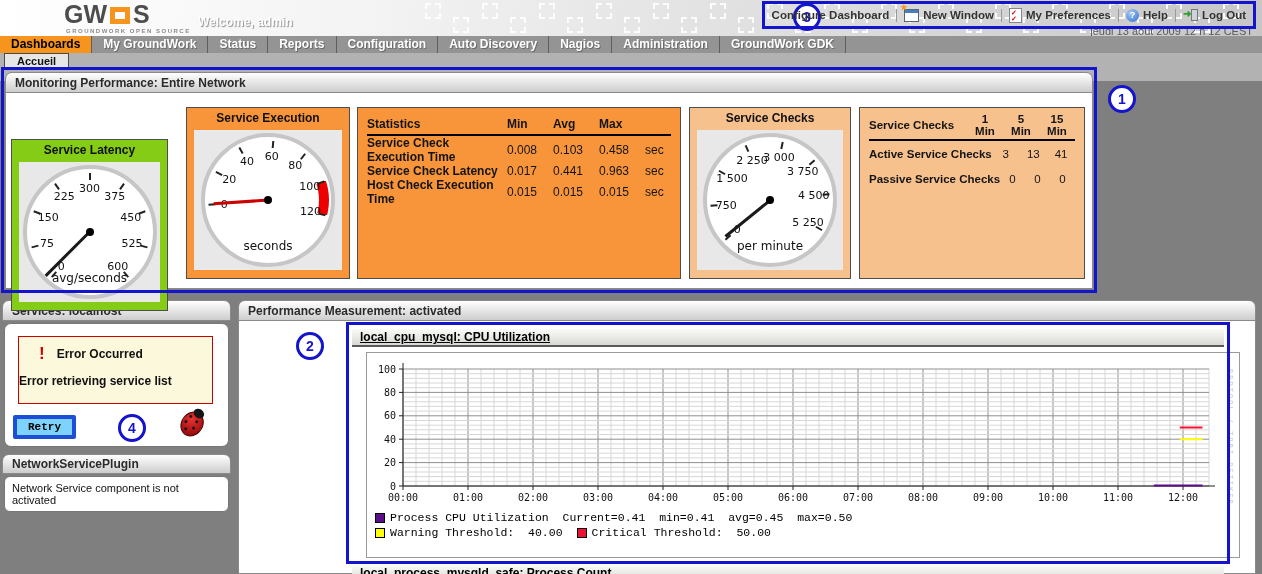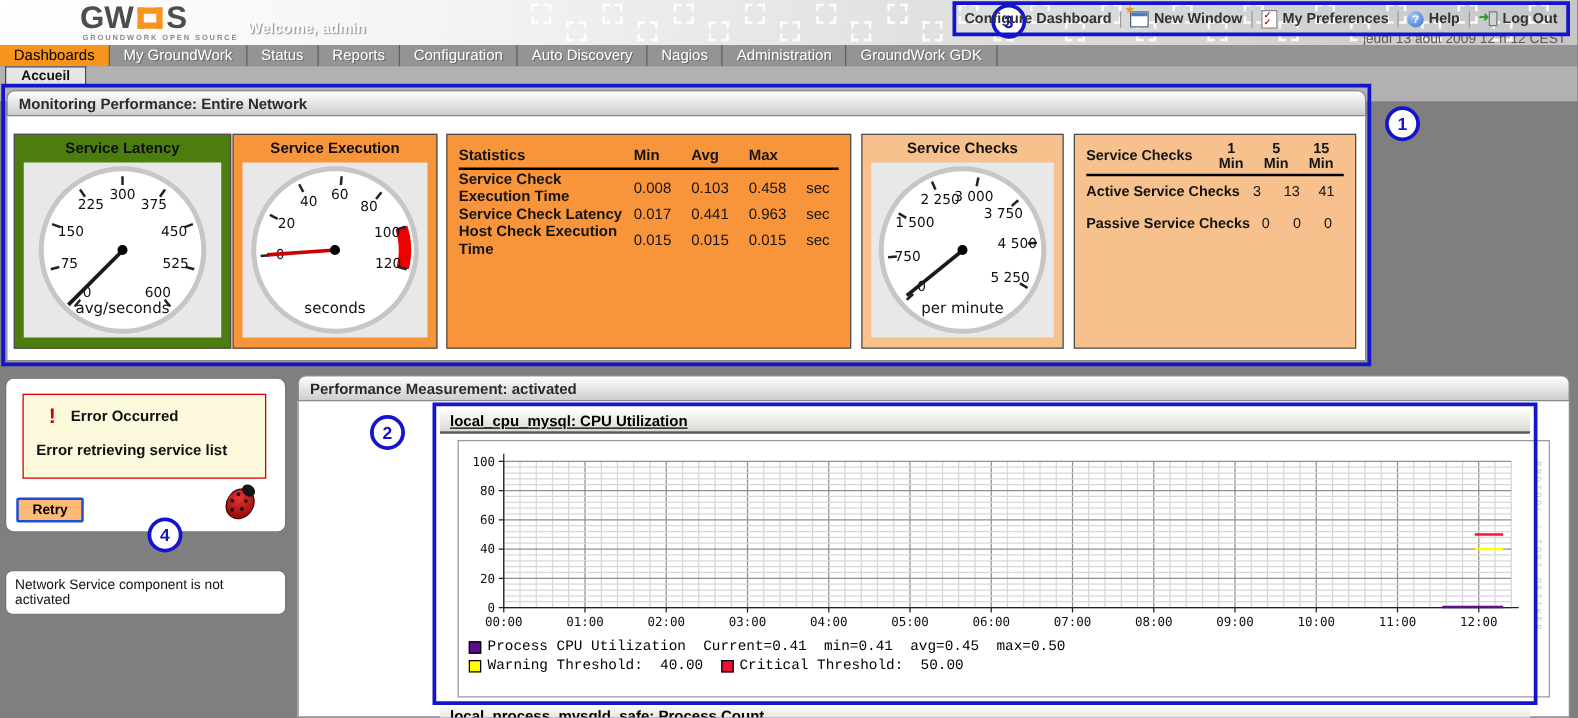--- a/index.html
+++ b/index.html
@@ -27,21 +27,21 @@
   .ic-pref{width:11px;height:13px;background:#fff;border:1px solid #888;position:relative;font-size:0;}
   .ic-pref::before{content:"✓";position:absolute;left:1px;top:0;color:#c00;font-size:7px;line-height:7px;}
   .ic-pref::after{content:"✓";position:absolute;left:1px;top:6px;color:#c00;font-size:7px;line-height:7px;}
   .ic-help{width:13px;height:13px;border-radius:50%;background:radial-gradient(circle at 35% 30%,#a6c9f2,#2f6fd0);
            color:#fff;font-size:9px;font-weight:bold;text-align:center;line-height:13px;}
   .ic-out{position:relative;width:15px;height:12px;}
   .ic-out::before{content:"";position:absolute;right:0;top:0;width:7px;height:12px;background:#ccd3db;border:1px solid #777;box-sizing:border-box;}
   .ic-out::after{content:"➜";position:absolute;left:0;top:-1px;color:#2da12d;font-size:10px;}
   
   .nav{position:absolute;top:36px;left:0;width:1262px;height:17px;background:#949494;display:flex;}
-  .nav-item{padding:0 11px;line-height:17px;font-size:12px;font-weight:normal;color:#fff;
+  .nav-item{padding:0 11px;line-height:17px;font-size:12px;font-weight:bold;color:#fff;
             text-shadow:1px 1px 0 #6b6b6b;border-right:1px solid #5f5f5f;cursor:pointer;white-space:nowrap;}
   .nav-item.active{background:#F7941D;color:#000;text-shadow:none;}
   .tabrow{position:absolute;top:53px;left:0;width:1262px;height:28px;background:#b2b2b2;}
   .tab{position:absolute;left:4px;top:0;padding:0 12px;background:#e6e6e6;border:1px solid #4a4a4a;border-bottom:none;
        font-size:11px;font-weight:bold;line-height:14px;color:#111;}
   
   .anno-box{position:absolute;border:3px solid #1414cc;z-index:20;box-sizing:border-box;pointer-events:none;}
   .anno-num{position:absolute;z-index:21;width:22px;height:22px;border:3px solid #1414cc;border-radius:50%;
             background:#fff;color:#1414cc;font-weight:bold;font-size:14px;text-align:center;line-height:22px;}
   
@@ -82,23 +82,23 @@
   .crow{display:flex;height:25px;align-items:center;}
   .crow .lbl{flex:1;font-weight:bold;white-space:nowrap;}
   .crow .v{width:36px;text-align:center;}
   
   #services{position:absolute;left:2px;top:300px;width:229px;}
   #services .portlet-body{height:129px;border:none;background:transparent;}
   .svc-inner{position:absolute;left:2px;top:2px;right:2px;height:122px;border:1px solid #777;border-radius:7px;background:#fff;}
   .errbox{position:absolute;left:13px;top:12px;right:15px;height:66px;background:#FCF8DC;border:1px solid #cc0000;}
   .err-line1{margin:10px 0 0 20px;font-size:12px;font-weight:bold;color:#111;display:flex;gap:12px;align-items:center;}
   .bang{color:#d40000;font-size:17px;font-weight:bold;line-height:12px;}
-  .err-line2{margin:13px 0 0 10px;font-weight:bold;font-size:12px;color:#111;}
-  .retry{position:absolute;left:8px;bottom:7px;background:#fdba74;border:2px solid #1d4ed8;border-radius:2px;
-         font-weight:bold;font-size:11px;padding:2px 11px;color:#000;cursor:pointer;}
+  .err-line2{margin:13px 0 0 0;font-weight:bold;font-size:12px;color:#111;}
+  .retry{position:absolute;left:8px;bottom:7px;background:#7dd3fc;border:4px solid #1d4ed8;border-radius:2px;
+         font-weight:bold;font-size:11px;padding:2px 11px;color:#000;cursor:pointer;font-family:Liberation Mono, monospace;}
   .bug{position:absolute;left:172px;top:80px;width:32px;height:34px;transform:rotate(35deg);}
   .bug .bbody{position:absolute;left:6px;top:7px;width:20px;height:24px;background:radial-gradient(circle at 35% 35%,#e63333,#9d0a0a 75%);
               border-radius:50%;border:1px solid #400;}
   .bug .bhead{position:absolute;left:11px;top:3px;width:11px;height:9px;background:#151515;border-radius:50%;}
   .bug .bline{position:absolute;left:16px;top:10px;width:1px;height:20px;background:#3d0000;}
   .bug .bdots{position:absolute;left:10px;top:13px;width:3px;height:3px;background:#151515;border-radius:50%;
               box-shadow:8px 1px 0 #151515,-1px 7px 0 #151515,9px 8px 0 #151515,3px 13px 0 #151515;}
   #plugin{position:absolute;left:2px;top:454px;width:229px;}
   #plugin .portlet-header{height:20px;line-height:19px;}
   .plug-inner{margin:2px;border:1px solid #777;border-radius:6px;padding:5px 7px;font-size:11px;background:#fff;color:#111;}
@@ -194,21 +194,21 @@
     <div class="nav-item">Administration</div>
     <div class="nav-item">GroundWork GDK</div>
   </div>
 <div class="tabrow">
   <div class="tab">Accueil</div>
 </div>
 
 <div id="monitoring">
   <div class="portlet-header">Monitoring Performance: Entire Network</div>
   <div class="portlet-body" id="mon-body">
-      <div class="opanel" style="left: 5px; width: 174px; background: #4d7c0f;">
+      <div class="opanel" style="left: 5px; width: 157px; background: #84cc16; margin-top: 32px;">
         <div class="ptitle">Service Latency</div>
         <div class="gaugebed">
           <div class="gauge">
             <div class="glabel" style="left:34.7px;top:96.7px">0</div>
             <div class="gtick" style="left:26.0px;top:102.4px;transform:rotate(220.0deg)"></div>
             <div class="glabel" style="left:20.5px;top:74.4px">75</div>
             <div class="gtick" style="left:7.9px;top:74.0px;transform:rotate(255.0deg)"></div>
             <div class="glabel" style="left:21.7px;top:48.0px">150</div>
             <div class="gtick" style="left:9.4px;top:40.3px;transform:rotate(290.0deg)"></div>
             <div class="glabel" style="left:37.8px;top:27.0px">225</div>
@@ -332,20 +332,21 @@
             <div class="v">0</div>
             <div class="v">0</div>
             <div class="v">0</div>
           </div>
         </div>
       </div>
     </div>
 </div>
 
 <div id="services">
+  <div class="portlet-header">Services: localhost</div>
   <div class="portlet-body">
     <div class="svc-inner">
       <div class="errbox">
         <div class="err-line1">
             <span class="bang">!</span>
             <span>Error Occurred</span>
           </div>
         <div class="err-line2">Error retrieving service list</div>
       </div>
       <div class="retry">Retry</div>
@@ -353,20 +354,21 @@
         <div class="bline"></div>
           <div class="bbody"></div>
           <div class="bhead"></div>
           <div class="bdots"></div>
       </div>
     </div>
   </div>
 </div>
 
 <div id="plugin">
+  <div class="portlet-header">NetworkServicePlugin</div>
   <div class="plug-inner">Network Service component is not activated</div>
 </div>
 
 <div id="perf">
   <div class="portlet-header">Performance Measurement: activated</div>
   <div class="portlet-body"></div>
 </div>
 
 <div class="chartbar" style="left:352px;top:329px;width:872px;"><span>local_cpu_mysql: CPU Utilization</span></div>
 <div id="chartwrap">

